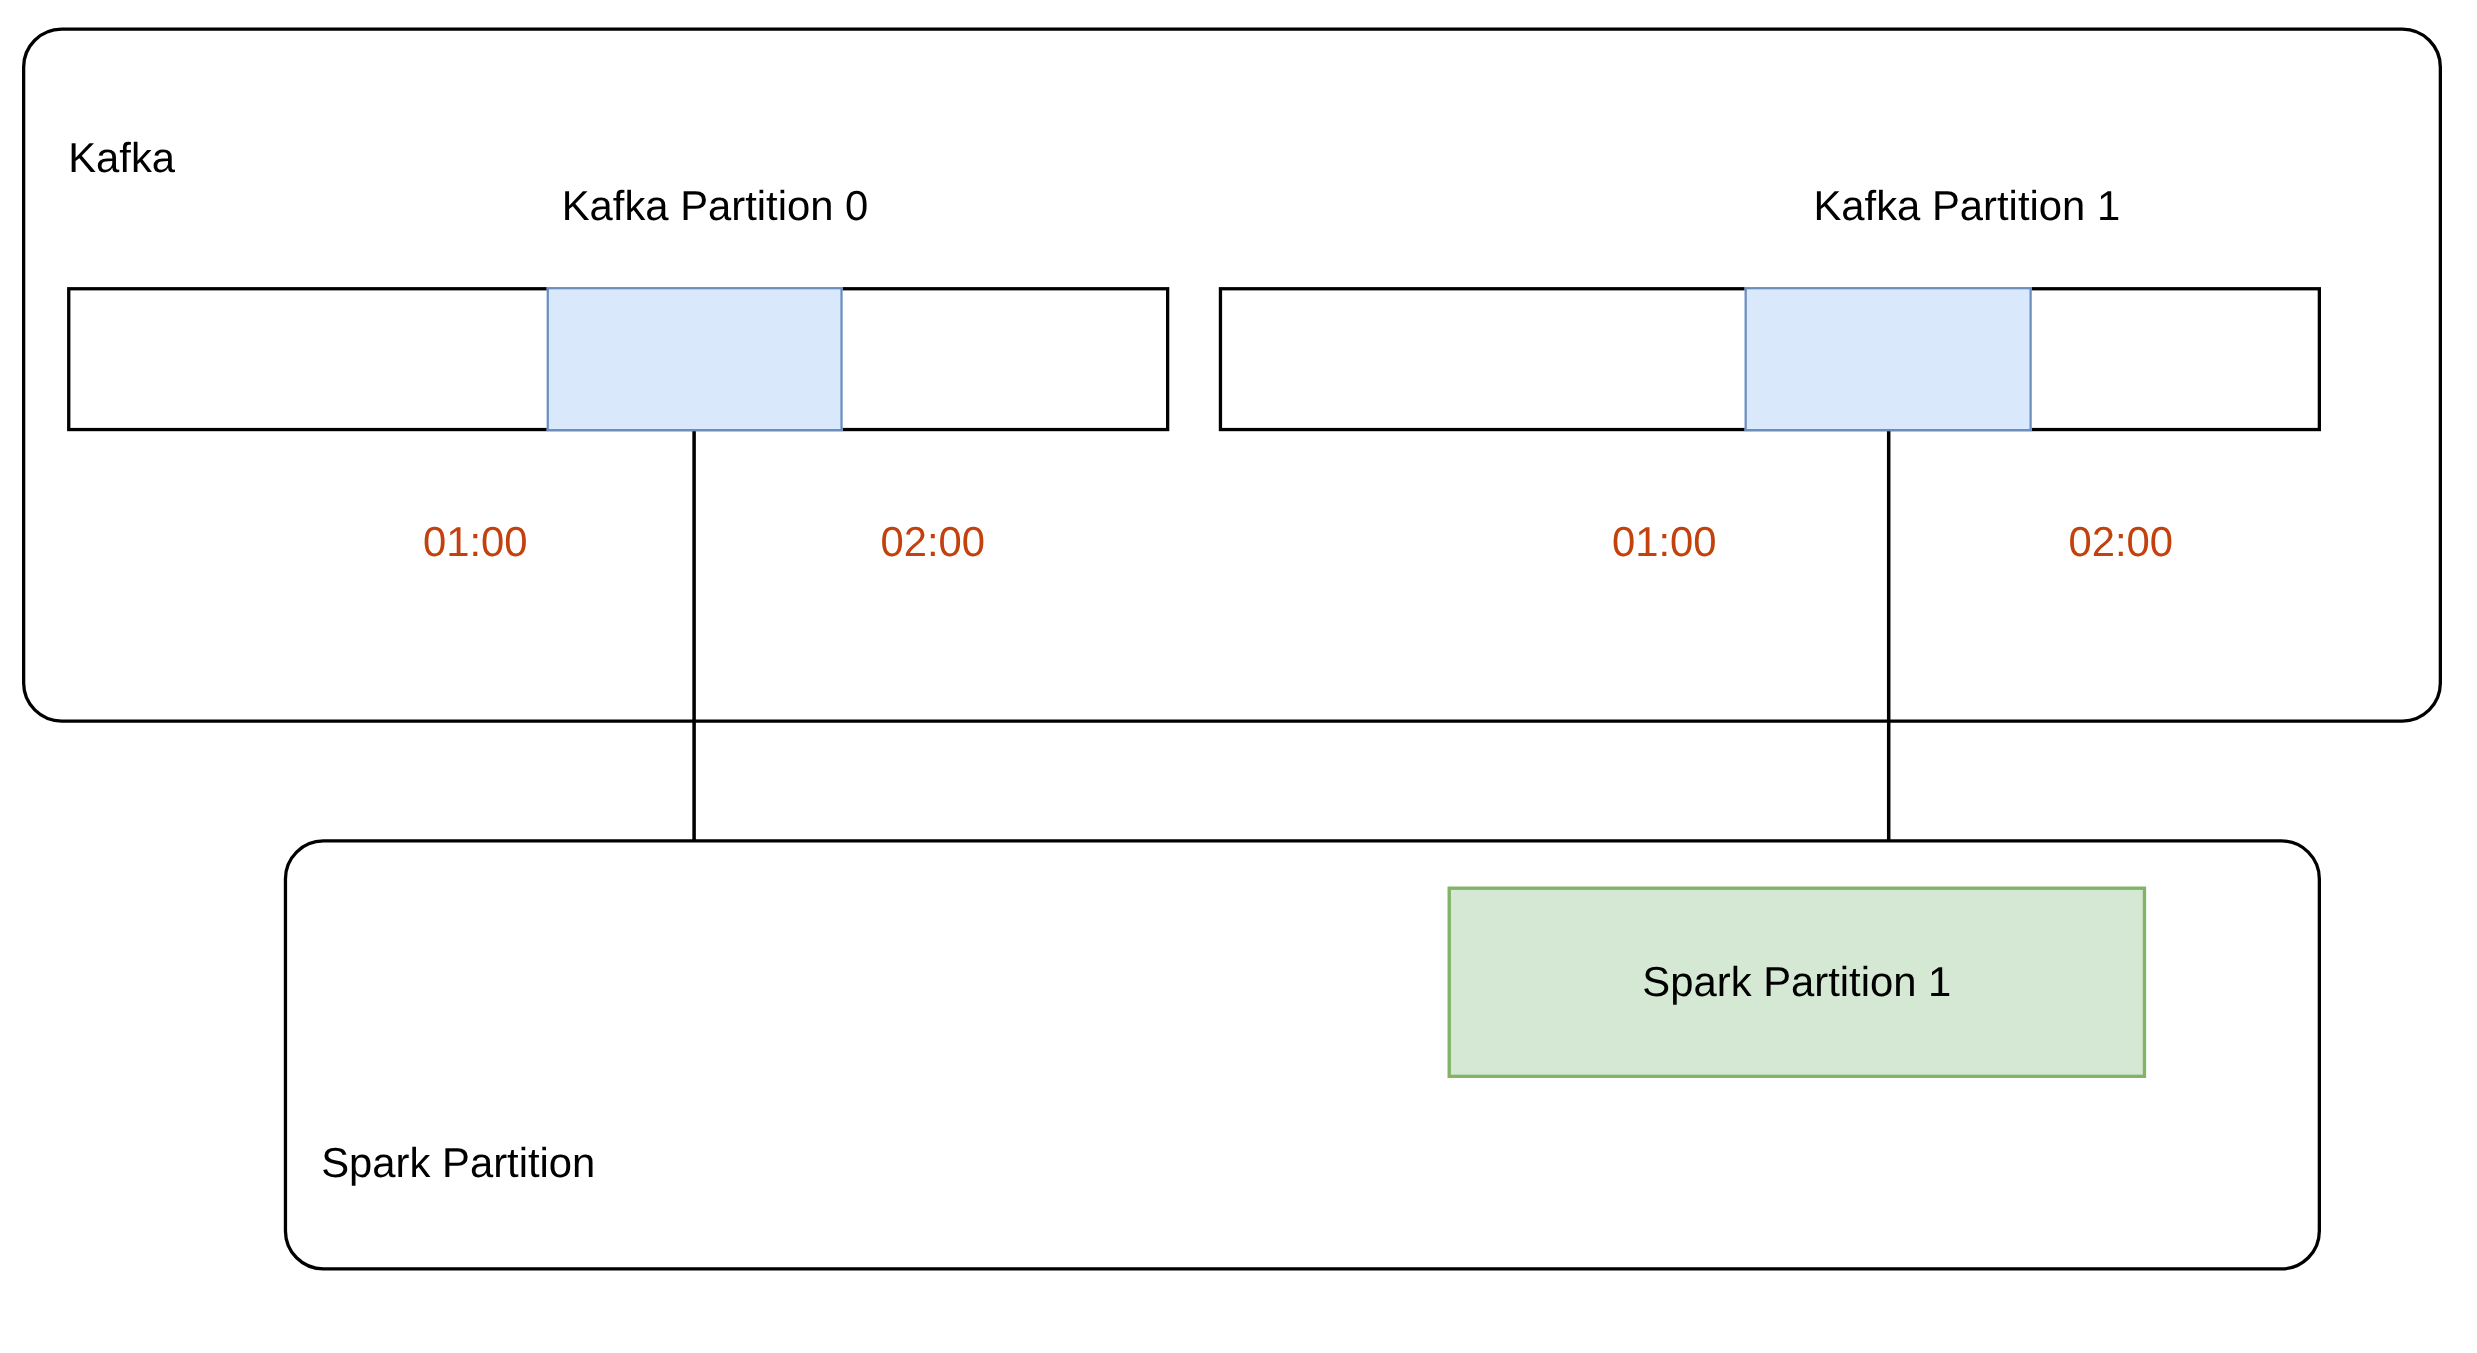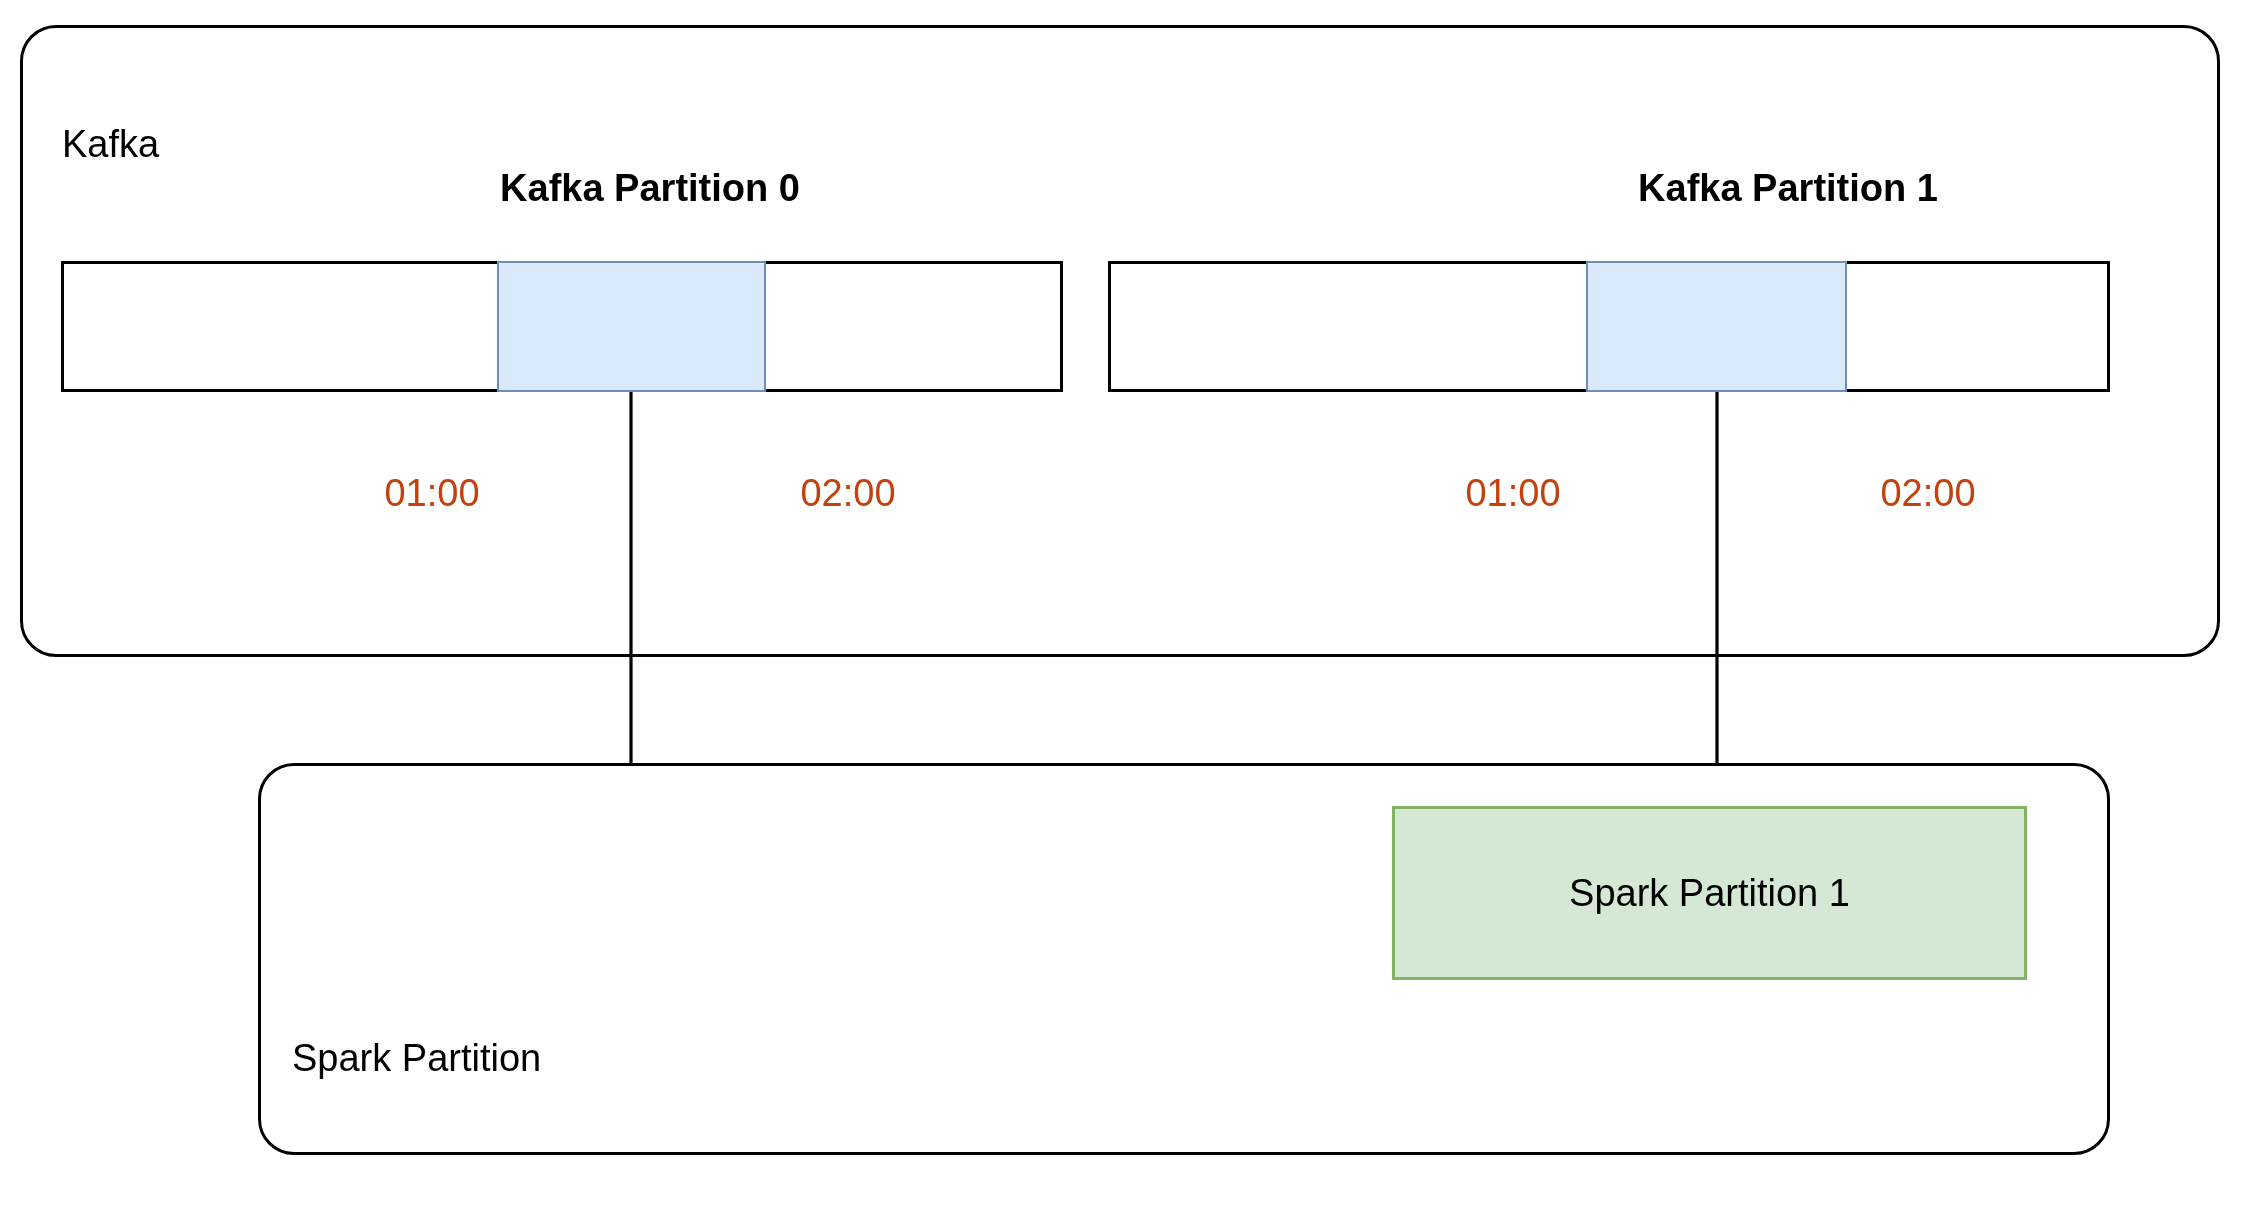--- a/index.html
+++ b/index.html
@@ -60,21 +60,20 @@
 
   
   .partition-title {
     position: absolute;
     font-size: 38px;
     line-height: 1;
     text-align: center;
     white-space: nowrap;
     color: #000000;
     transform: translateX(-50%);
-    font-weight: bold;
   }
   #kafka-partition-0-title { left: 650px; top: 169px; }
   #kafka-partition-1-title { left: 1788px; top: 169px; }
 
   
   .timeline-bar {
     position: absolute;
     top: 261px;
     height: 131px;
     border: 3px solid #000000;
@@ -126,21 +125,21 @@
     top: 806px;
     height: 174px;
     background: #d5e8d4;
     border: 3px solid #82b366;
     box-sizing: border-box;
     display: flex;
     align-items: center;
     justify-content: center;
   }
   #spark-partition-0 { left: 312px;  width: 633px; }
-  #spark-partition-1 { left: 1392px; width: 635px; }
+  #spark-partition-1 { left: 1316px; width: 635px; }
 
   .spark-partition-label {
     font-size: 38px;
     line-height: 1;
     white-space: nowrap;
     color: #000000;
   }
 </style>
 </head>
 <body>

